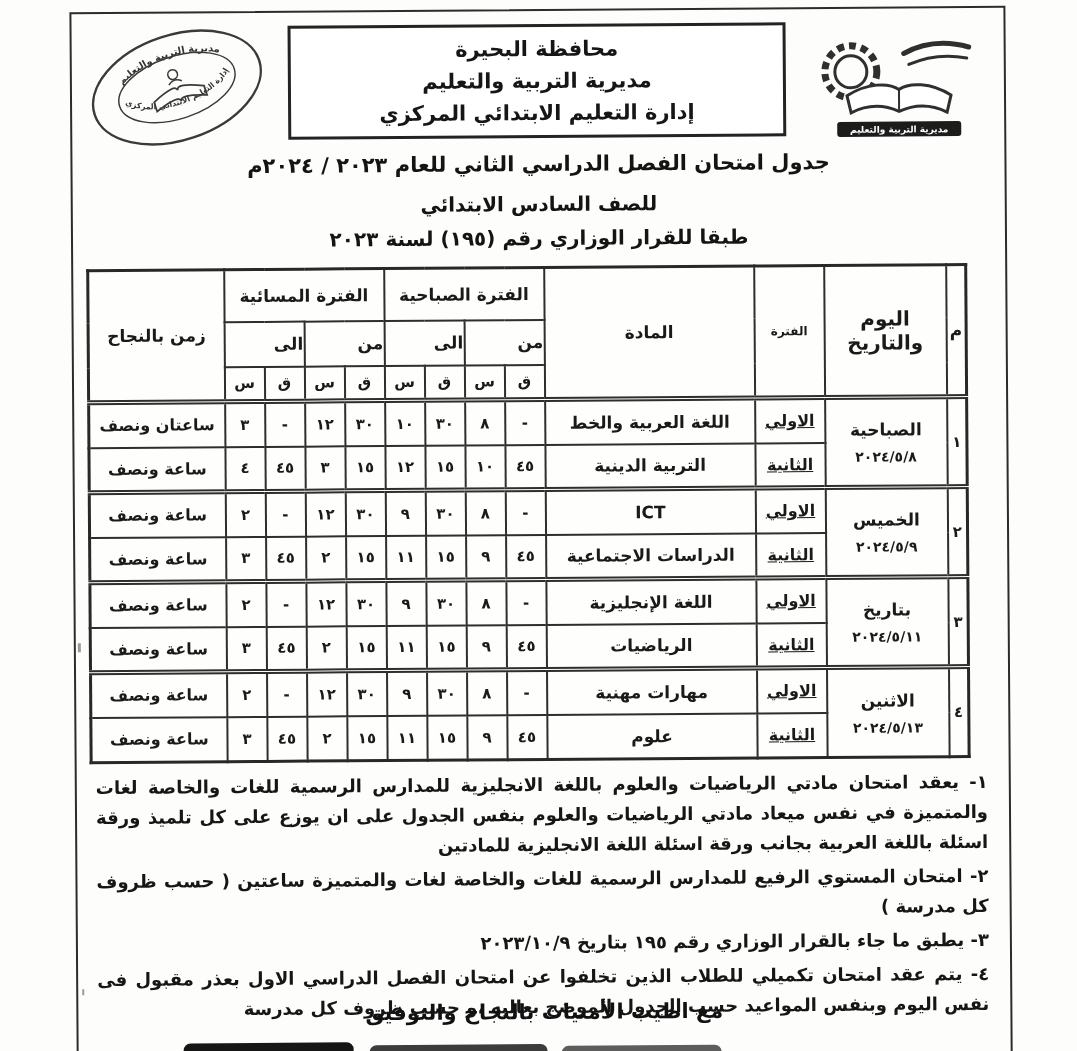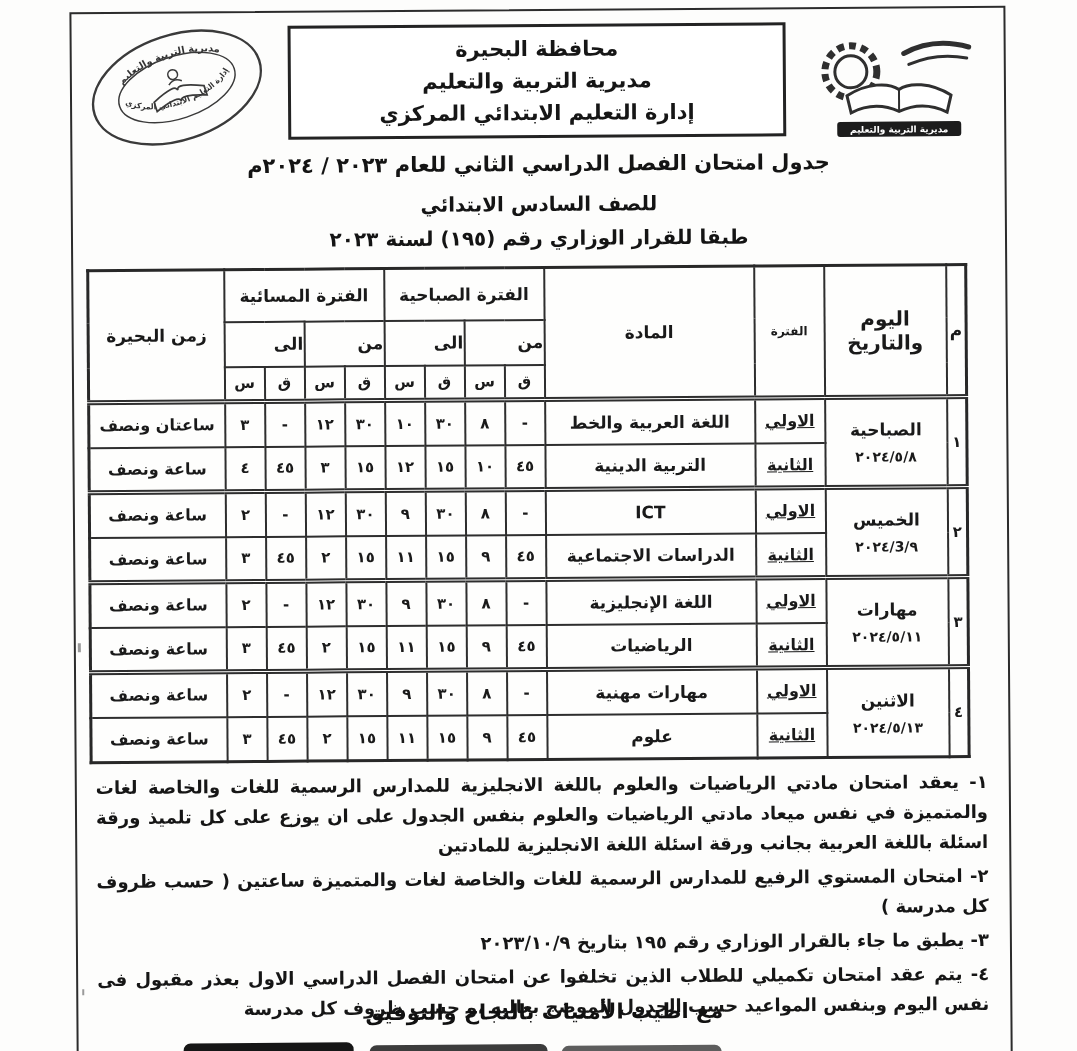--- a/index.html
+++ b/index.html
@@ -148,21 +148,21 @@
         <col style="width:136px">
       </colgroup>
       <thead>
         <tr class="h1">
           <th rowspan="3" class="numh">م</th>
           <th rowspan="3" style="font-size:20px">اليوم والتاريخ</th>
           <th rowspan="3" style="font-size:12px">الفترة</th>
           <th rowspan="3">المادة</th>
           <th colspan="4">الفترة الصباحية</th>
           <th colspan="4">الفترة المسائية</th>
-          <th rowspan="3">زمن البحيرة</th>
+          <th rowspan="3">زمن بالنجاح</th>
         </tr>
         <tr class="h2">
           <th colspan="2">من</th>
           <th colspan="2">الى</th>
           <th colspan="2">من</th>
           <th colspan="2">الى</th>
         </tr>
         <tr class="h3">
           <th>ق</th>
           <th>س</th>
@@ -205,21 +205,21 @@
           <td class="tc">٣</td>
           <td class="tc">٤٥</td>
           <td class="tc">٤</td>
           <td class="ansc">ساعة ونصف</td>
         </tr>
 
         <tr class="gs">
           <td class="numc" rowspan="2">٢</td>
           <td class="dayc" rowspan="2">
             <div class="dayname">الخميس</div>
-            <div class="daydate">٢٠٢٤/3/٩</div>
+            <div class="daydate">٢٠٢٤/٥/٩</div>
           </td>
           <td class="perc">الاولي</td>
           <td class="subc">ICT</td>
           <td class="tc">-</td>
           <td class="tc">٨</td>
           <td class="tc">٣٠</td>
           <td class="tc">٩</td>
           <td class="tc">٣٠</td>
           <td class="tc">١٢</td>
           <td class="tc">-</td>
@@ -236,21 +236,21 @@
           <td class="tc">١٥</td>
           <td class="tc">٢</td>
           <td class="tc">٤٥</td>
           <td class="tc">٣</td>
           <td class="ansc">ساعة ونصف</td>
         </tr>
 
         <tr class="gs">
           <td class="numc" rowspan="2">٣</td>
           <td class="dayc" rowspan="2">
-            <div class="dayname">مهارات</div>
+            <div class="dayname">بتاريخ</div>
             <div class="daydate">٢٠٢٤/٥/١١</div>
           </td>
           <td class="perc">الاولي</td>
           <td class="subc">اللغة الإنجليزية</td>
           <td class="tc">-</td>
           <td class="tc">٨</td>
           <td class="tc">٣٠</td>
           <td class="tc">٩</td>
           <td class="tc">٣٠</td>
           <td class="tc">١٢</td>

